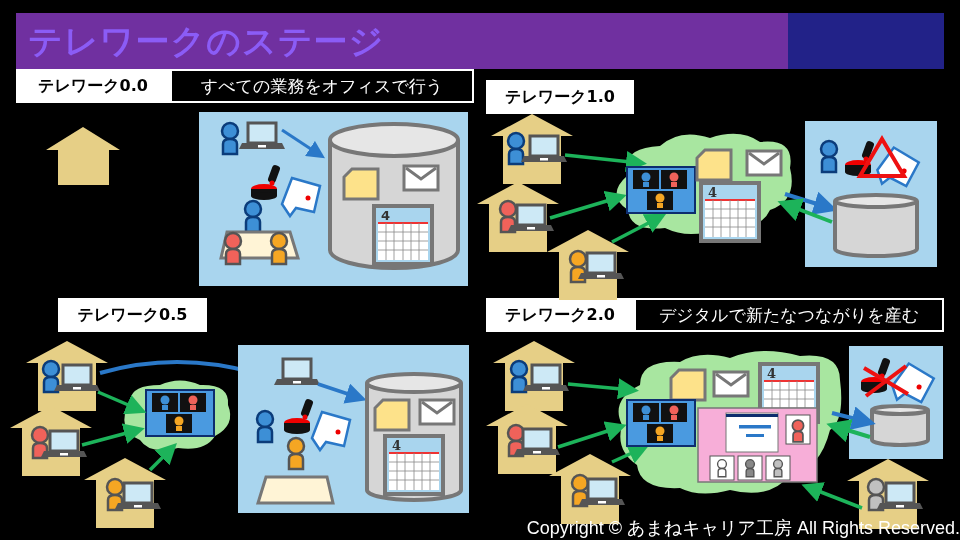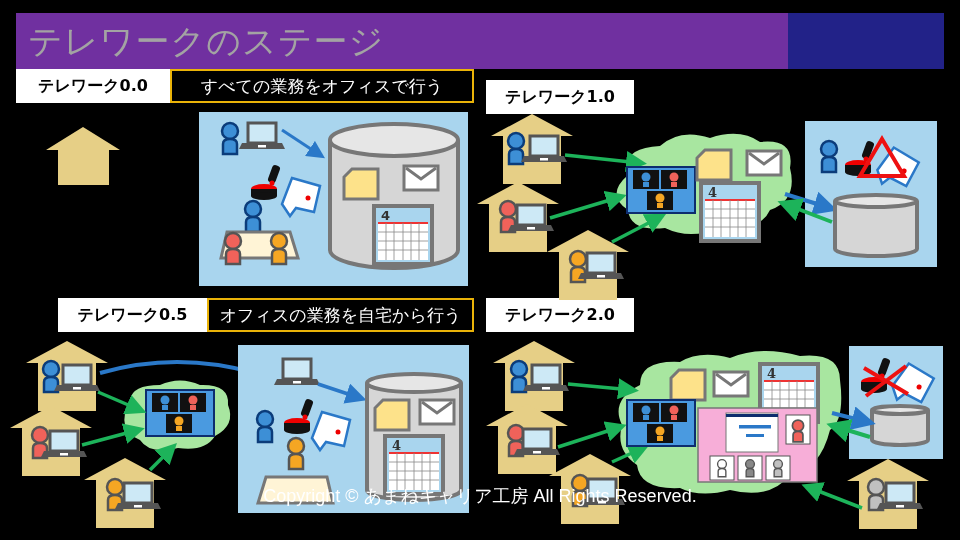--- a/index.html
+++ b/index.html
@@ -1,45 +1,45 @@
 <!DOCTYPE html>
 <html><head>
 <meta charset="utf-8">
 <style>
   html,body{margin:0;padding:0;background:#000;}
   body{width:960px;height:540px;position:relative;overflow:hidden;font-family:"DejaVu Sans","Liberation Sans",sans-serif;}
   .title-bar{position:absolute;left:16px;top:13px;width:772px;height:56px;background:#7030a0;}
   .title-accent{position:absolute;left:788px;top:13px;width:156px;height:56px;background:#222288;}
-  .title-text{position:absolute;left:28px;top:16px;height:50px;line-height:50px;color:#a3a3a3;font-size:34px;font-weight:normal;letter-spacing:1px;}
+  .title-text{position:absolute;left:28px;top:16px;height:50px;line-height:50px;color:#8b5cf6;font-size:34px;font-weight:bold;letter-spacing:1px;}
   .stage-head{position:absolute;height:34px;display:flex;}
   .stage-name{background:#fff;color:#000;font-size:16px;font-weight:bold;display:flex;align-items:center;justify-content:center;width:154px;height:100%;box-sizing:border-box;}
-  .stage-desc{background:#000;color:#fff;font-size:17px;border:2px solid #eab308;display:flex;align-items:center;justify-content:center;height:100%;box-sizing:border-box;flex:1;}
+  .stage-desc{background:#000;color:#fff;font-size:17px;border:2px solid #ffffff;display:flex;align-items:center;justify-content:center;height:100%;box-sizing:border-box;flex:1;}
   svg.scene{position:absolute;left:0;top:0;}
-  .copyright{position:absolute;left:0;top:484px;width:960px;text-align:center;color:#fff;font-size:18px;font-family:"Liberation Sans","DejaVu Sans",sans-serif;}
+  .copyright{position:absolute;left:0;top:516px;width:960px;text-align:right;color:#fff;font-size:18px;font-family:"Liberation Sans","DejaVu Sans",sans-serif;}
 </style>
 </head>
 <body>
 
 <div class="title-bar"></div>
 <div class="title-accent"></div>
 <div class="title-text">テレワークのステージ</div>
 
 <div class="stage-head" style="left:16px;top:69px;width:458px;">
   <div class="stage-name">テレワーク0.0</div>
   <div class="stage-desc">すべての業務をオフィスで行う</div>
 </div>
 <div class="stage-head" style="left:486px;top:69px;width:366px;margin-top:11px;">
   <div class="stage-name" style="width:148px;">テレワーク1.0</div>
 </div>
 <div class="stage-head" style="left:16px;top:298px;width:458px;">
   <div class="stage-name" style="width:149px;margin-left:42px;">テレワーク0.5</div>
-  <div class="stage-desc">オフィスの業務を自宅から行う</div>
 </div>
 <div class="stage-head" style="left:486px;top:298px;width:458px;text-align:center;">
   <div class="stage-name" style="width:148px;">テレワーク2.0</div>
+  <div class="stage-desc">デジタルで新たなつながりを産む</div>
 </div>
 
 <svg class="scene" width="960" height="540" viewBox="0 0 960 540">
   <defs>
     <marker id="ag" markerWidth="6" markerHeight="6" refX="4" refY="3" orient="auto">
         <path d="M0,0 L6,3 L0,6 z" fill="#1db35a"></path>
       </marker>
     <marker id="ab" markerWidth="6" markerHeight="6" refX="4" refY="3" orient="auto">
         <path d="M0,0 L6,3 L0,6 z" fill="#2a78c8"></path>
       </marker>

